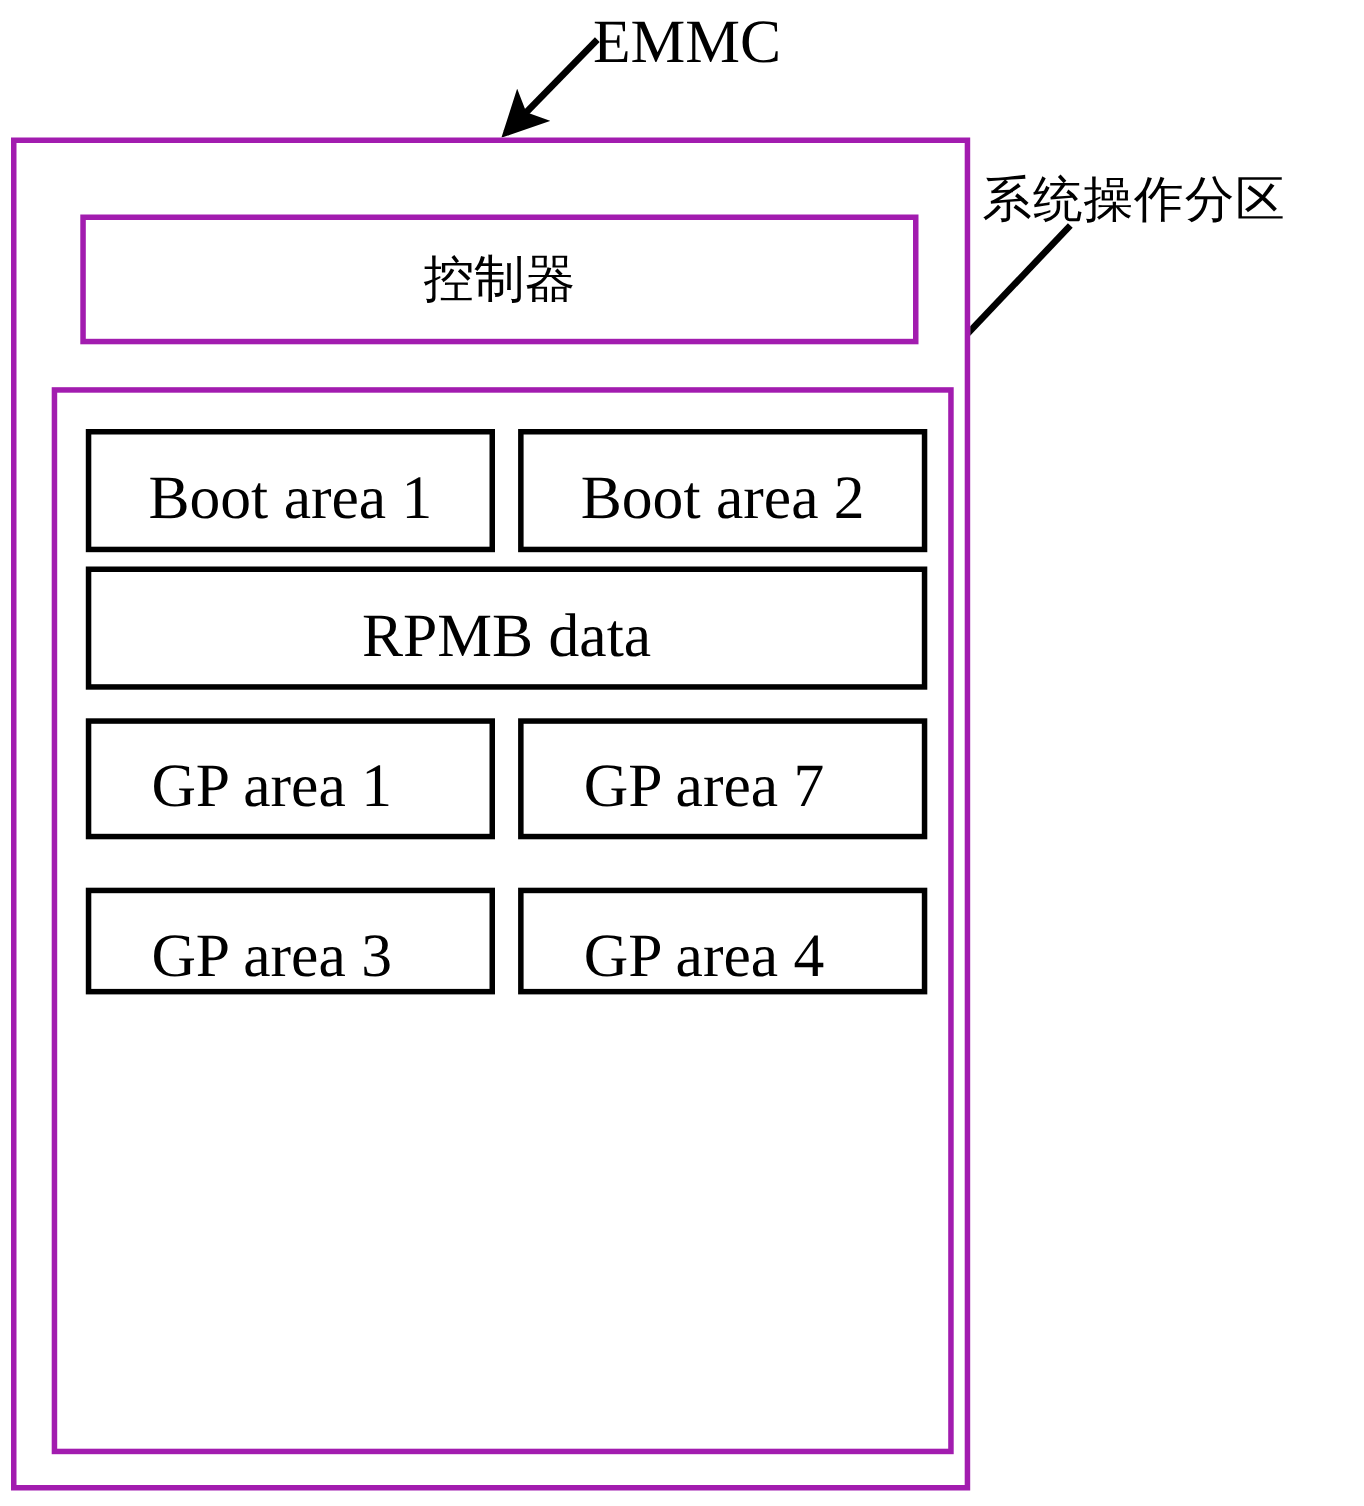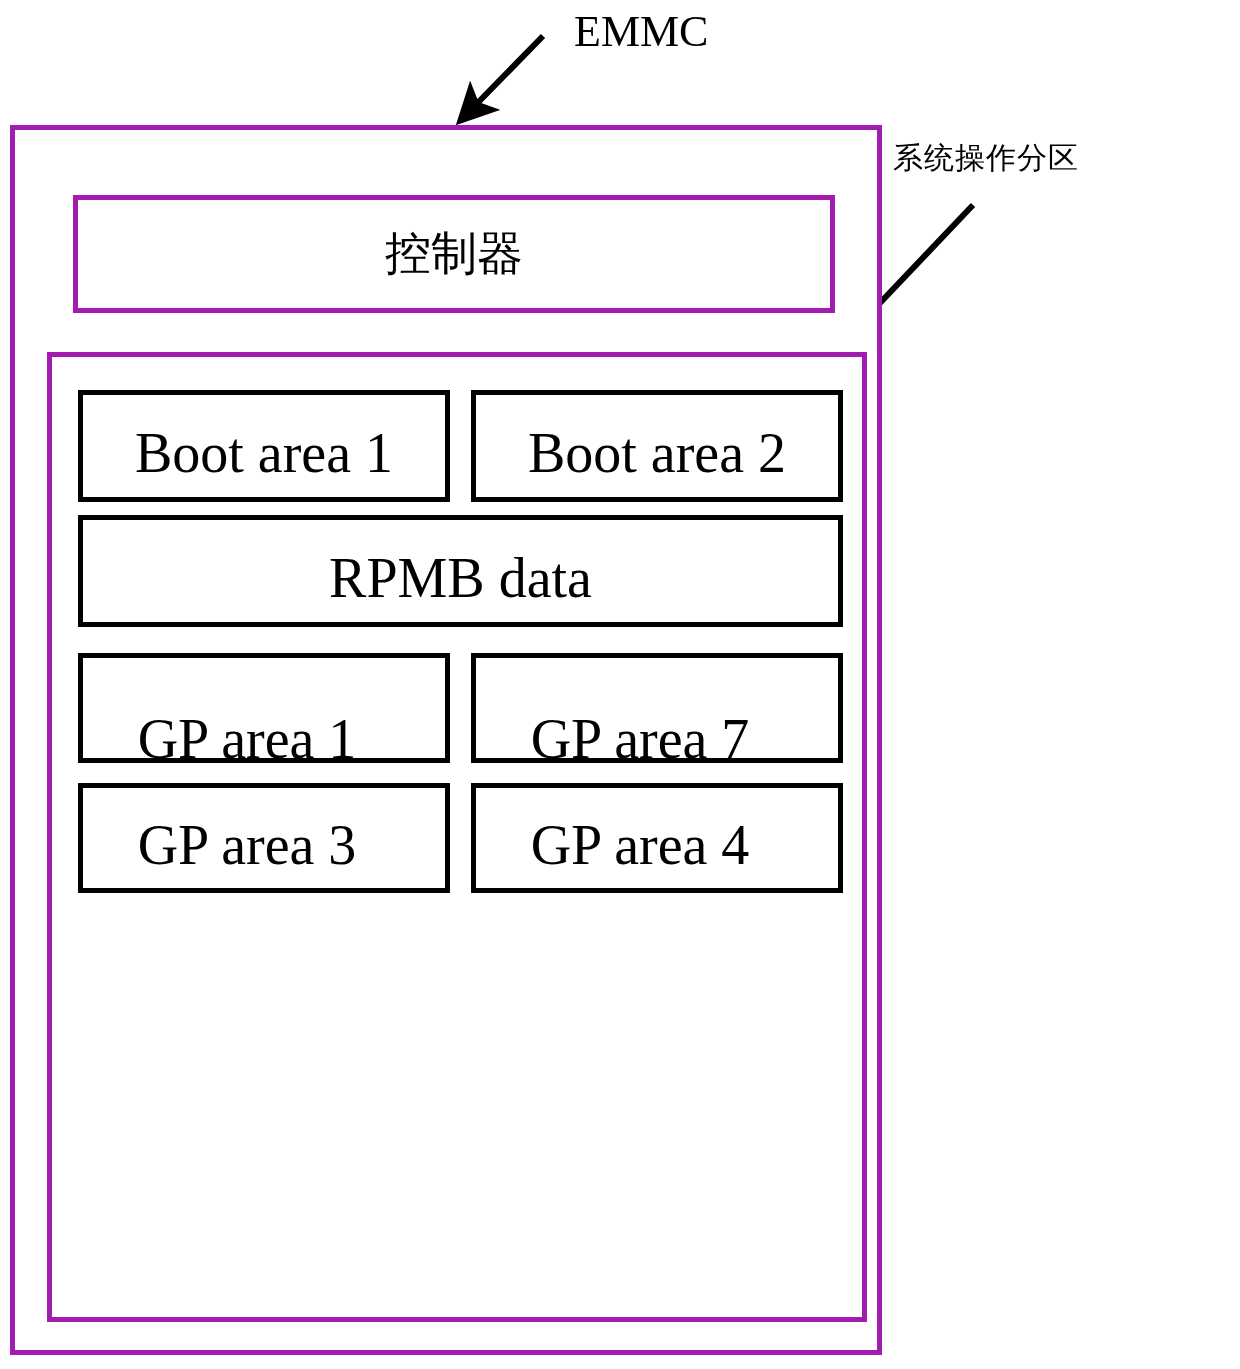--- a/index.html
+++ b/index.html
@@ -81,25 +81,25 @@
     font-size: 56px;
   }
 
   .col-left  { left: 26px;  width: 372px; }
   .col-right { left: 419px; width: 372px; padding-left: 14px; }
   .col-full  { left: 26px;  width: 765px; }
 
   .row-boot { top: 33px;  height: 112px; }
   .row-rpmb { top: 158px; height: 112px; }
   .row-gp1  { top: 296px; height: 110px; }
-  .row-gp3  { top: 426px; height: 110px; }
+  .row-gp3  { top: 450px; height: 97px; }
 
   .row-boot .box-label { top: 30px; }
   .row-rpmb .box-label { top: 30px; }
-  .row-gp1  .box-label { top: 29px; margin-top: 24px; }
+  .row-gp1  .box-label { top: 29px; }
   .row-gp3  .box-label { top: 29px; }
 
   
   .gp-label { text-align: center; padding-right: 34px; }
   .boot-label { text-align: center; }
 
   #userdata-box {
     left: 26px;
     top: 558px;
     width: 765px;
@@ -125,29 +125,29 @@
     font-size: 42px;
   }
 
   
   .callout {
     position: absolute;
     white-space: nowrap;
     line-height: 1;
   }
   #emmc-label {
-    left: 574px;
+    left: 539px;
     top: 10px;
-    font-size: 44px;
+    font-size: 56px;
     font-family: "Liberation Serif", "DejaVu Serif", serif;
   }
   #partition-label {
     left: 893px;
-    top: 143px;
-    font-size: 30px;
+    top: 158px;
+    font-size: 45px;
     font-family: "DejaVu Sans", "Liberation Sans", sans-serif;
     letter-spacing: 1px;
   }
 
   #arrow-layer {
     position: absolute;
     left: 0;
     top: 0;
     width: 1240px;
     height: 1369px;

